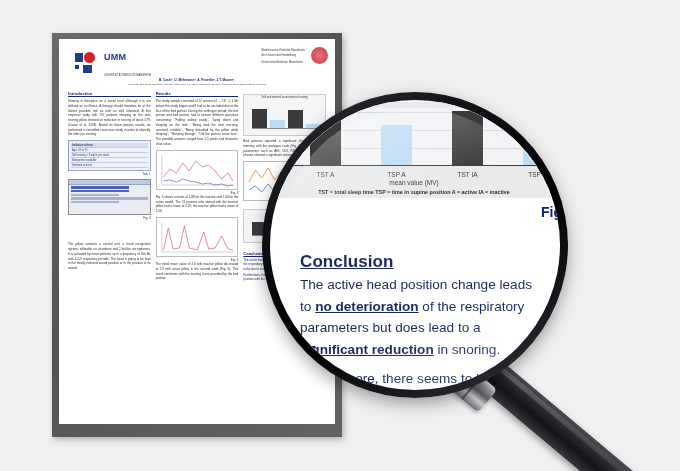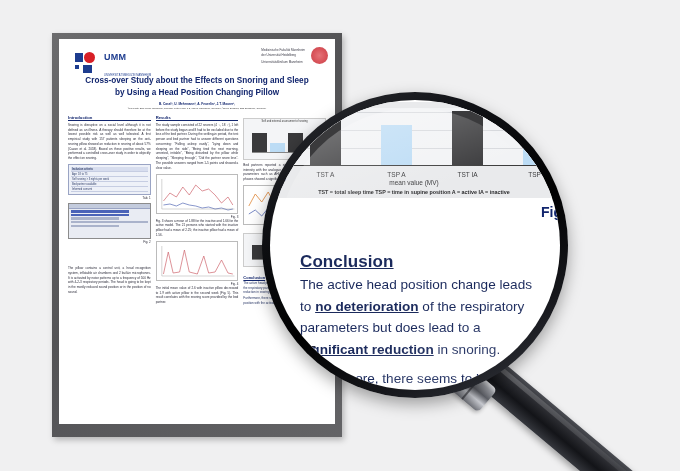--- a/index.html
+++ b/index.html
@@ -175,24 +175,20 @@
           </span>
         </div>
         <div class="fak">
           <div>Medizinische Fakultät Mannheim</div>
           <div>der Universität Heidelberg</div>
           <div class="fak2">Universitätsklinikum Mannheim</div>
         </div>
         <div class="fak-seal"></div>
       </div>
 
-      <div class="p-title">
-        <div class="l1">Cross-over Study about the Effects on Snoring and Sleep</div>
-        <div class="l2">by Using a Head Position Changing Pillow</div>
-      </div>
       <div class="p-authors">B. Casel¹, U. Mehrmann², A. Feuerlin¹, J.T. Maurer¹,</div>
       <div class="p-affil">¹University ENT Clinic Mannheim, Theodor-Kutzer-Ufer 1-3, 68167 Mannheim, Germany, ²Sleep Sensors, Bad Dürkheim, Germany</div>
 
       <div class="p-cols">
 
         <div class="p-col">
           <div class="sec-h">Introduction</div>
           <div class="blurb">Snoring is disruptive on a social level although it is not defined as an illness. A therapy should therefore be at the lowest possible risk as well as well tolerated. A first empirical study with 157 patients sleeping on the anti-snoring pillow showed an reduction in snoring of about 57% (Cazan et al. 2018). Based on these positive results, we performed a controlled cross-over study in order to objectify the effect on snoring.</div>
           <div class="tbl">
             <div class="r h">Inclusion criteria</div>

